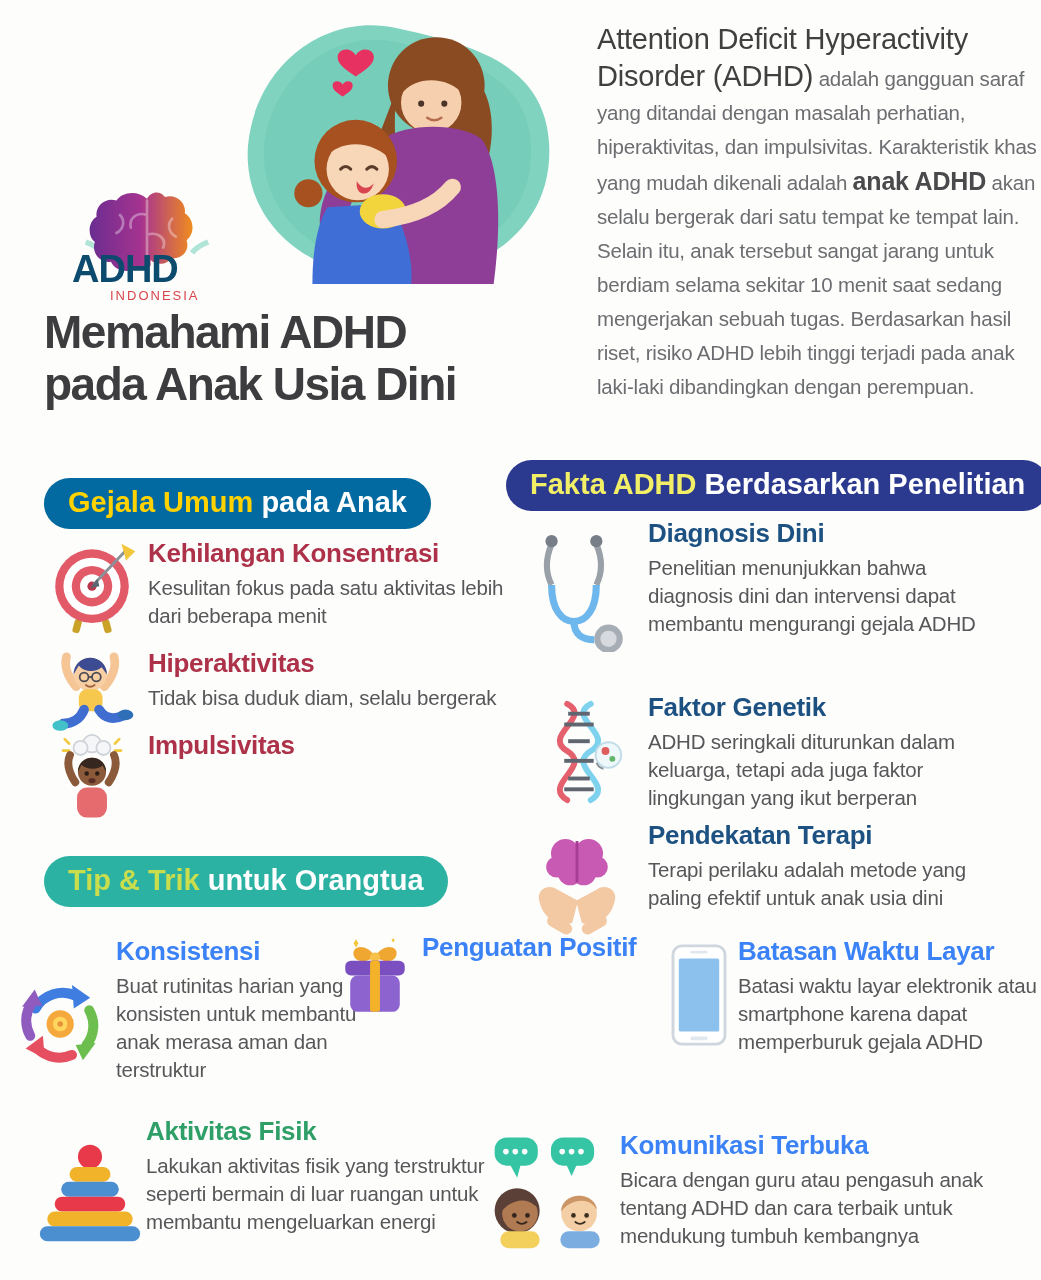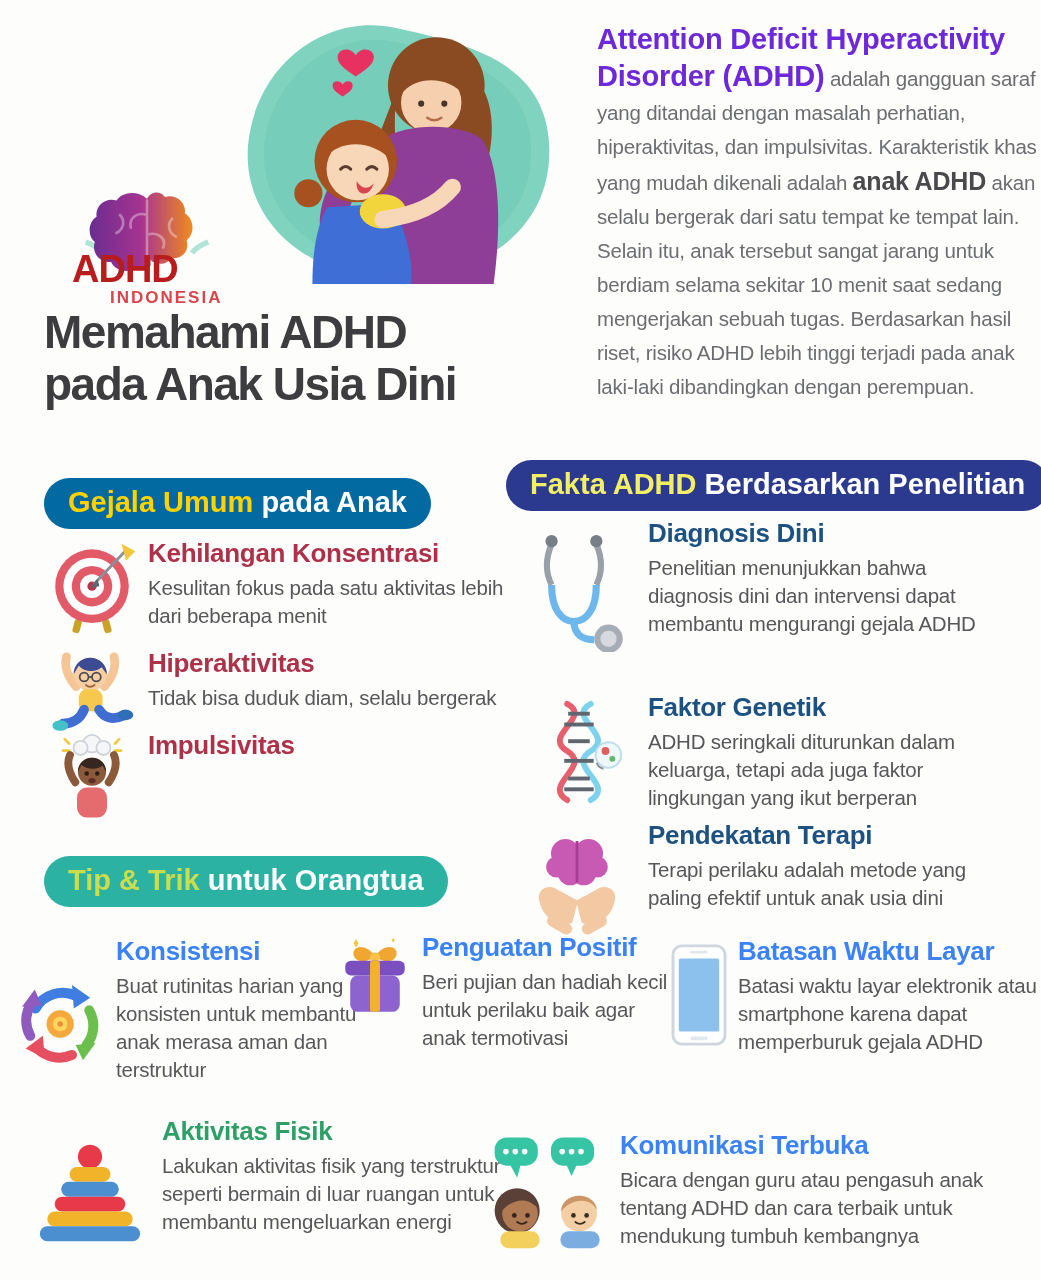--- a/index.html
+++ b/index.html
@@ -2,30 +2,30 @@
 <html><head>
 <meta charset="utf-8">
 <style>
   html,body{margin:0;padding:0;background:#ffffff;}
   .page{position:relative;width:1041px;height:1280px;background:#fdfdfc;overflow:hidden;
         font-family:"Liberation Sans", sans-serif;}
 
   
   .logo{position:absolute;left:46px;top:190px;width:200px;height:120px;}
   .logo svg{position:absolute;left:36px;top:-2px;}
-  .logo-adhd{position:absolute;left:26px;top:58px;font-size:38px;font-weight:bold;color:#b91c1c;letter-spacing:-1px;}
-  .logo-indonesia{position:absolute;left:64px;top:98px;font-size:17px;font-weight:bold;color:#d8454b;letter-spacing:2px;}
+  .logo-adhd{position:absolute;left:26px;top:58px;font-size:38px;font-weight:bold;color:#0c4a6e;letter-spacing:-1px;}
+  .logo-indonesia{position:absolute;left:64px;top:98px;font-size:13px;font-weight:normal;color:#d8454b;letter-spacing:2px;}
 
   
   .hero{position:absolute;left:228px;top:10px;}
 
   
   .intro{position:absolute;left:597px;top:22px;width:446px;font-size:20.5px;line-height:34px;
          color:#6c6d70;letter-spacing:-0.2px;}
-  .intro .b1{font-size:29px;font-weight:bold;color:#6d28d9;}
+  .intro .b1{font-size:29px;font-weight:normal;color:#404040;}
   .intro .b2{font-size:25px;font-weight:bold;color:#4a4a4d;}
 
   
   .title{position:absolute;left:44px;top:306px;width:560px;margin:0;font-size:46px;line-height:1.14;
          font-weight:bold;color:#3d3d3f;letter-spacing:-1.5px;}
 
   
   .badge{position:absolute;display:inline-block;padding:8px 24px 10px 24px;border-radius:40px;
          font-size:29px;font-weight:bold;color:#fff;white-space:nowrap;}
   .badge-gejala{left:44px;top:478px;background:#0369a1;}
@@ -277,21 +277,20 @@
         <path d="M46,22 C36,6 18,8 20,20 C22,30 36,30 46,22 Z" fill="#f0a732"></path>
         <path d="M46,22 C56,6 74,8 72,20 C70,30 56,30 46,22 Z" fill="#f0a732"></path>
         <circle cx="46" cy="23" r="6" fill="#f6c24a"></circle>
         <rect x="10" y="27" width="72" height="18" rx="7" fill="#7b4fc0"></rect>
         <rect x="16" y="45" width="60" height="44" rx="9" fill="#8d63cf"></rect>
         <rect x="40" y="27" width="12" height="62" rx="3" fill="#f3b229"></rect>
       </svg>
     </div>
     <div class="item-text" style="width:252px;margin-left:6px;">
       <div class="item-title t-teal">Penguatan Positif</div>
-      <div class="item-body">Beri pujian dan hadiah kecil untuk perilaku baik agar anak termotivasi</div>
     </div>
   </div>
 
   <div class="item" style="left:666px;top:936px;">
     <div class="icon-box" style="width:66px;margin-top:8px;">
       <svg width="56" height="102" viewBox="0 0 58 106">
         <rect x="2" y="2" width="54" height="102" rx="9" fill="#ffffff" stroke="#cfd6dd" stroke-width="3"></rect>
         <rect x="8" y="15" width="42" height="76" rx="2" fill="#8cc1ed"></rect>
         <rect x="20" y="7" width="18" height="3" rx="1.5" fill="#e1e7ee"></rect>
         <rect x="20" y="96" width="18" height="4" rx="2" fill="#e1e7ee"></rect>
@@ -307,21 +306,21 @@
     <div class="icon-box" style="width:112px;margin-top:24px;">
       <svg width="104" height="104" viewBox="0 0 112 110">
         <circle cx="56" cy="17" r="13" fill="#e8394b"></circle>
         <rect x="34" y="28" width="44" height="16" rx="8" fill="#f0b32a"></rect>
         <rect x="25" y="44" width="62" height="16" rx="8" fill="#4b8fd0"></rect>
         <rect x="18" y="60" width="76" height="16" rx="8" fill="#e8394b"></rect>
         <rect x="10" y="76" width="92" height="16" rx="8" fill="#f0b32a"></rect>
         <rect x="2" y="92" width="108" height="16" rx="8" fill="#4b8fd0"></rect>
       </svg>
     </div>
-    <div class="item-text" style="width:340px;margin-left:16px;">
+    <div class="item-text" style="width:340px;margin-left:0px;">
       <div class="item-title t-green">Aktivitas Fisik</div>
       <div class="item-body">Lakukan aktivitas fisik yang terstruktur seperti bermain di luar ruangan untuk membantu mengeluarkan energi</div>
     </div>
   </div>
 
   <div class="item" style="left:486px;top:1120px;margin-top:10px;">
     <div class="icon-box" style="width:128px;margin-top:2px;">
       <svg width="122" height="118" viewBox="0 0 130 122">
         <rect x="6" y="4" width="46" height="30" rx="13" fill="#35c4a4"></rect>
         <polygon points="22,32 30,47 34,32" fill="#35c4a4"></polygon>

